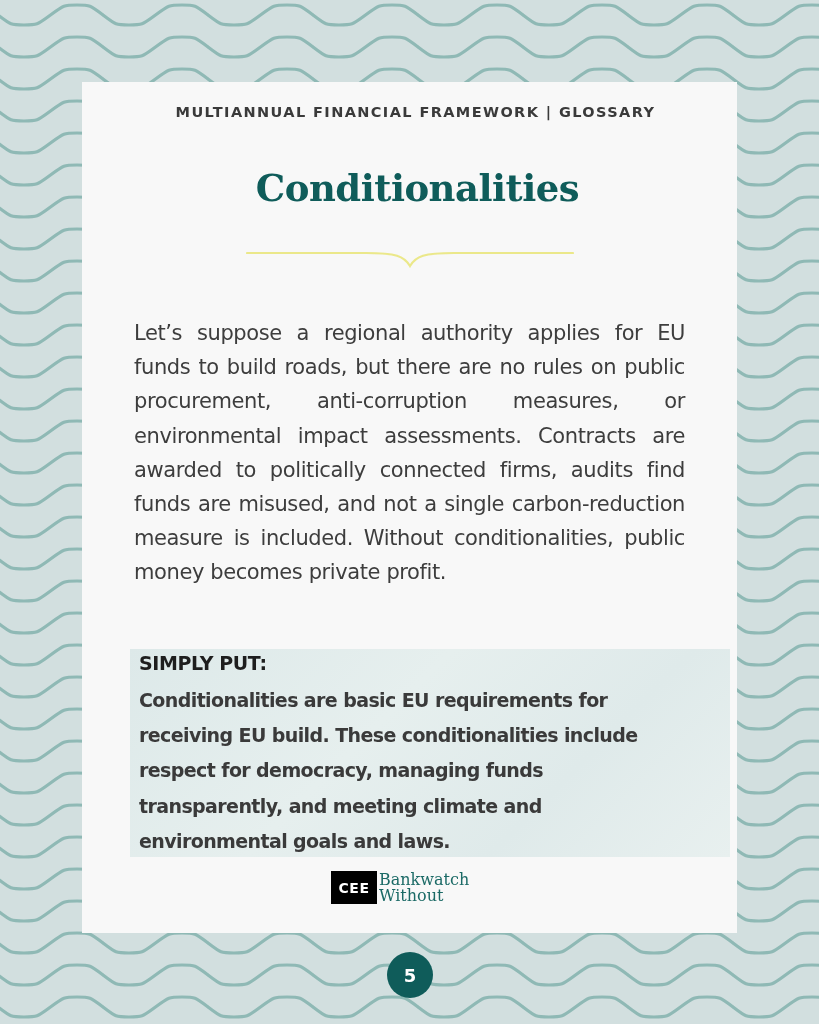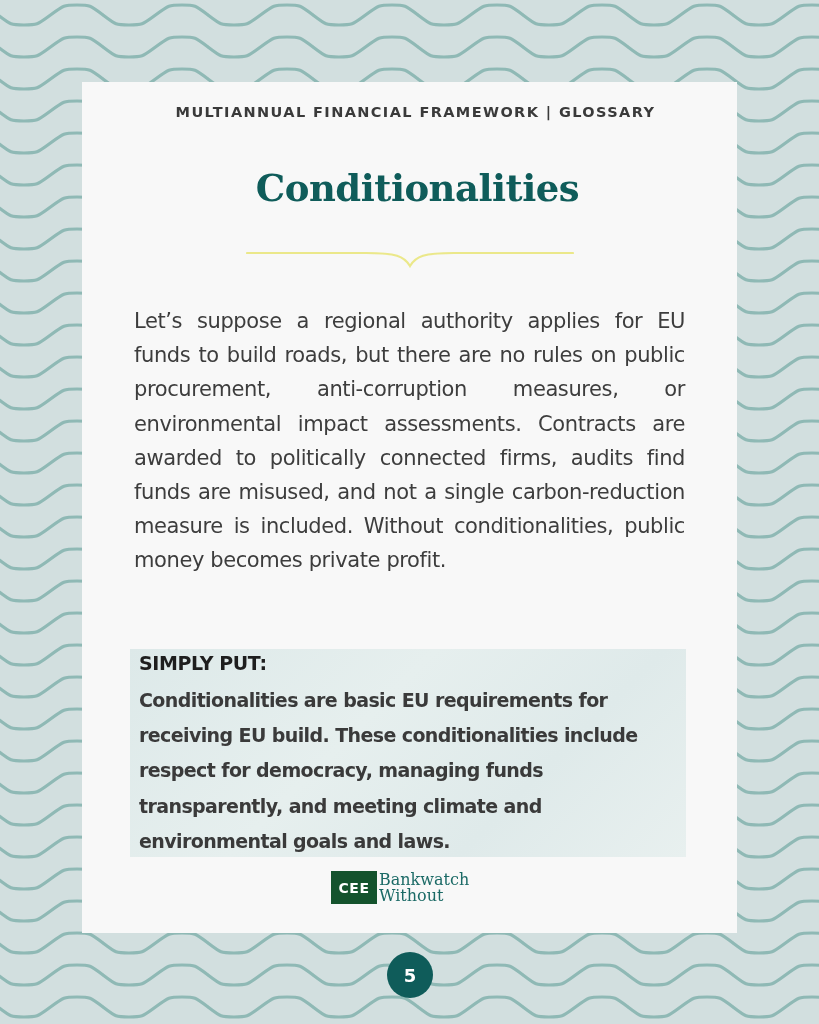--- a/index.html
+++ b/index.html
@@ -17,41 +17,42 @@
       font-family: "DejaVu Sans", sans-serif; font-weight: bold;
       font-size: 14.5px; letter-spacing: 1.4px; color: #3a3a3a;
     }
     .title {
       position: absolute; left: 16px; right: 0; top: 166px; text-align: center;
       font-family: "DejaVu Serif", serif; font-weight: bold;
       font-size: 37px; color: #0f5c5a; letter-spacing: -0.5px;
     }
     .divider { position: absolute; left: 246px; top: 248px; width: 328px; height: 26px; }
     .body-text {
-      position: absolute; left: 134px; top: 304px; width: 551px;
+      position: absolute; left: 134px; top: 316px; width: 551px;
       font-family: "DejaVu Sans", sans-serif; font-size: 21px; line-height: 34.2px;
       color: #3d3d3d; text-align: justify; margin: 0; letter-spacing: -0.4px;
     }
     .simply {
       position: absolute; left: 130px; top: 649px; width: 556px; height: 208px;
       background: linear-gradient(135deg, #dde9e9 0%, #e6efee 40%, #dfeaea 70%, #e8f0ef 100%);
+      padding-left: 44px;
     }
     .simply-label {
       position: absolute; left: 9px; top: 3px;
       font-family: "DejaVu Sans", sans-serif; font-weight: bold; font-size: 19px;
       color: #1e1e1e; letter-spacing: -0.4px;
     }
     .simply-text {
       position: absolute; left: 9px; top: 34px; width: 540px; margin: 0;
       font-family: "DejaVu Sans", sans-serif; font-weight: bold; font-size: 19px;
       line-height: 35.2px; color: #3a3a3a; letter-spacing: -0.6px;
     }
     .logo { position: absolute; left: 331px; top: 871px; height: 33px; display: flex; align-items: center; }
     .logo-box {
-      width: 46px; height: 33px; background: #14532d; color: #fff;
+      width: 46px; height: 33px; background: #000000; color: #fff;
       font-family: "DejaVu Sans", sans-serif; font-size: 14px; font-weight: bold;
       display: flex; align-items: center; justify-content: center; letter-spacing: 0.5px;
     }
     .logo-text {
       margin-left: 2px; font-family: "DejaVu Serif", serif; font-size: 16px;
       line-height: 16px; color: #1b6a66;
     }
     .page-num {
       position: absolute; left: 387px; top: 952px; width: 46px; height: 46px; border-radius: 50%;
       background: #0f5c5a; color: #fff; display: flex; align-items: center; justify-content: center;

